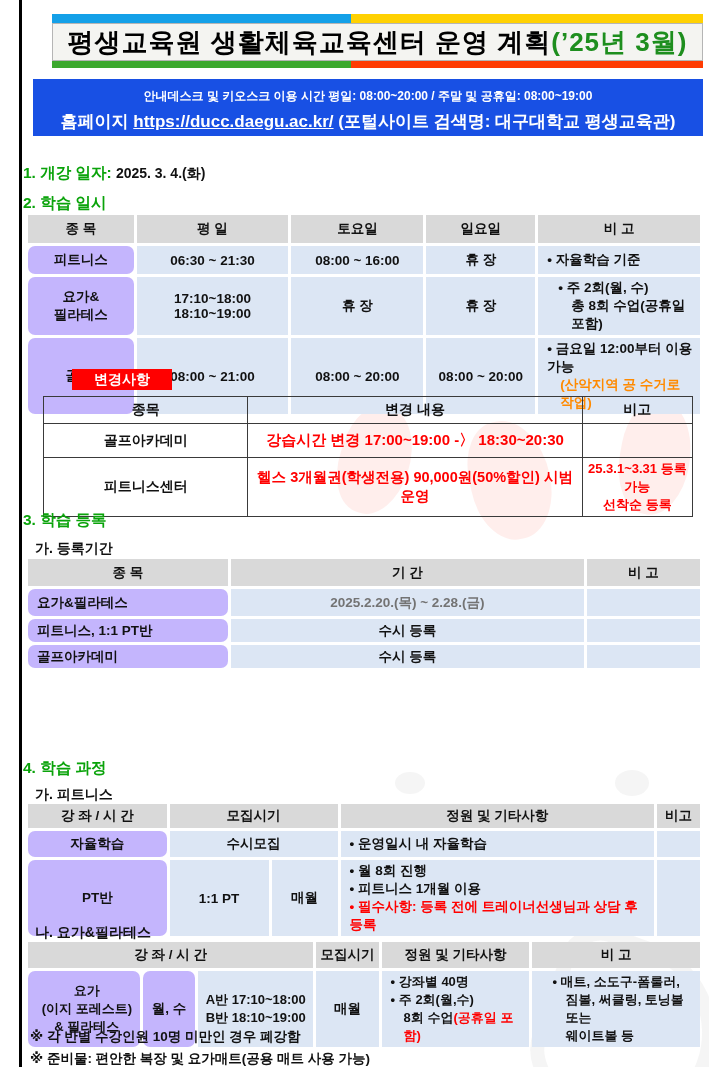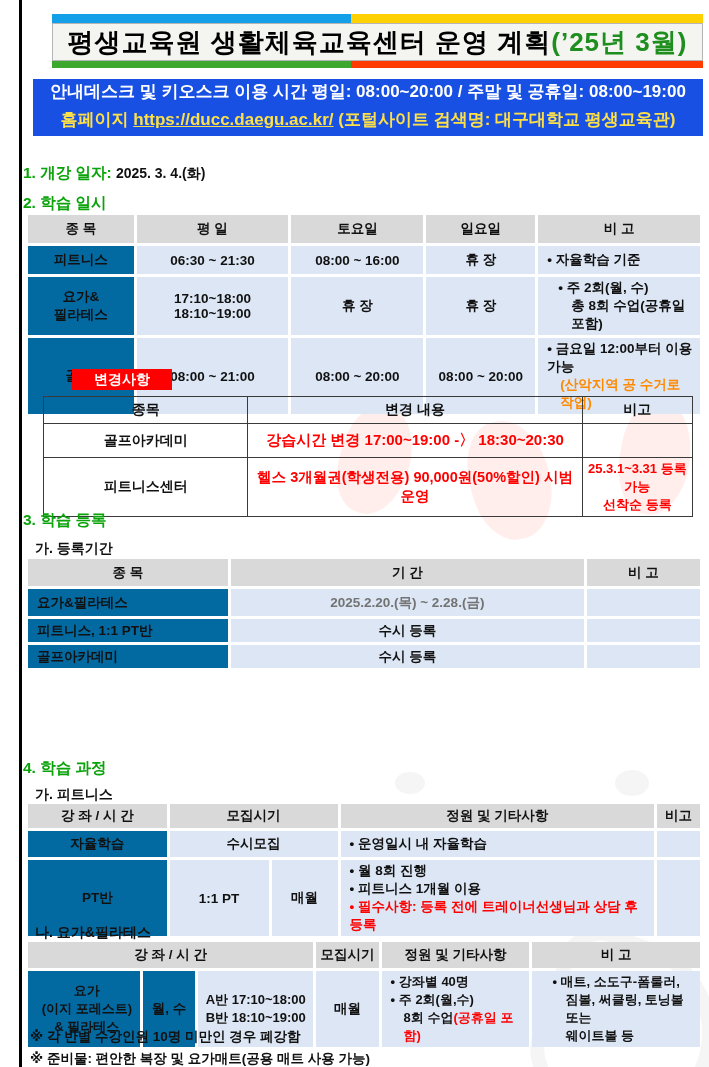--- a/index.html
+++ b/index.html
@@ -8,31 +8,31 @@
   .abs{position:absolute;}
   
   .vline{left:19px;top:0;width:3px;height:1067px;background:#000;}
   
   .bar{height:9px;display:flex;}
   .bar div{height:100%;}
   .titlebox{background:#f4f4f1;border:1px solid #b5b5b5;display:flex;align-items:center;justify-content:center;
             font-size:26px;letter-spacing:1px;color:#000;}
   .bar2{height:7px;display:flex;}
   .banner{background:#1850e4;text-align:center;color:#fff;}
-  .banner .l1{font-size:17px;padding-top:1px;}
-  .banner .l2{font-size:17px;color:#fde047;padding-top:5px;}
+  .banner .l1{font-size:12px;padding-top:9px;}
+  .banner .l2{font-size:17px;color:#ffffff;padding-top:5px;}
   .banner .url{text-decoration:underline;}
   .h-green{color:#0aa30a;font-size:15.5px;}
   .sub-label{font-size:14px;color:#111;}
   
   table{table-layout:fixed;width:100%;}
   .tbl{border-collapse:separate;border-spacing:3px;}
   .tbl td{text-align:center;vertical-align:middle;font-size:13.5px;padding:2px 3px;overflow:hidden;}
   .hd{background:#d9d9d9;}
-  .c1{background:#0369a1;}
+  .c1{background:#c4b5fd;border-radius:7px;}
   .cc{background:#dce6f4;}
   .left{text-align:left !important;padding-left:9px !important;}
   .pre{white-space:pre-line;}
   .hang{text-align:left !important;padding-left:20px !important;}
   .hang .inner{display:block;padding-left:13px;text-indent:-13px;white-space:pre-line;}
   .red{color:#ff0000;}
   .orange{color:#ff8a00;}
   .indent{padding-left:13px;}
   
   .chglabel{background:#ff0000;color:#fff;font-size:14px;display:flex;align-items:center;justify-content:center;}

